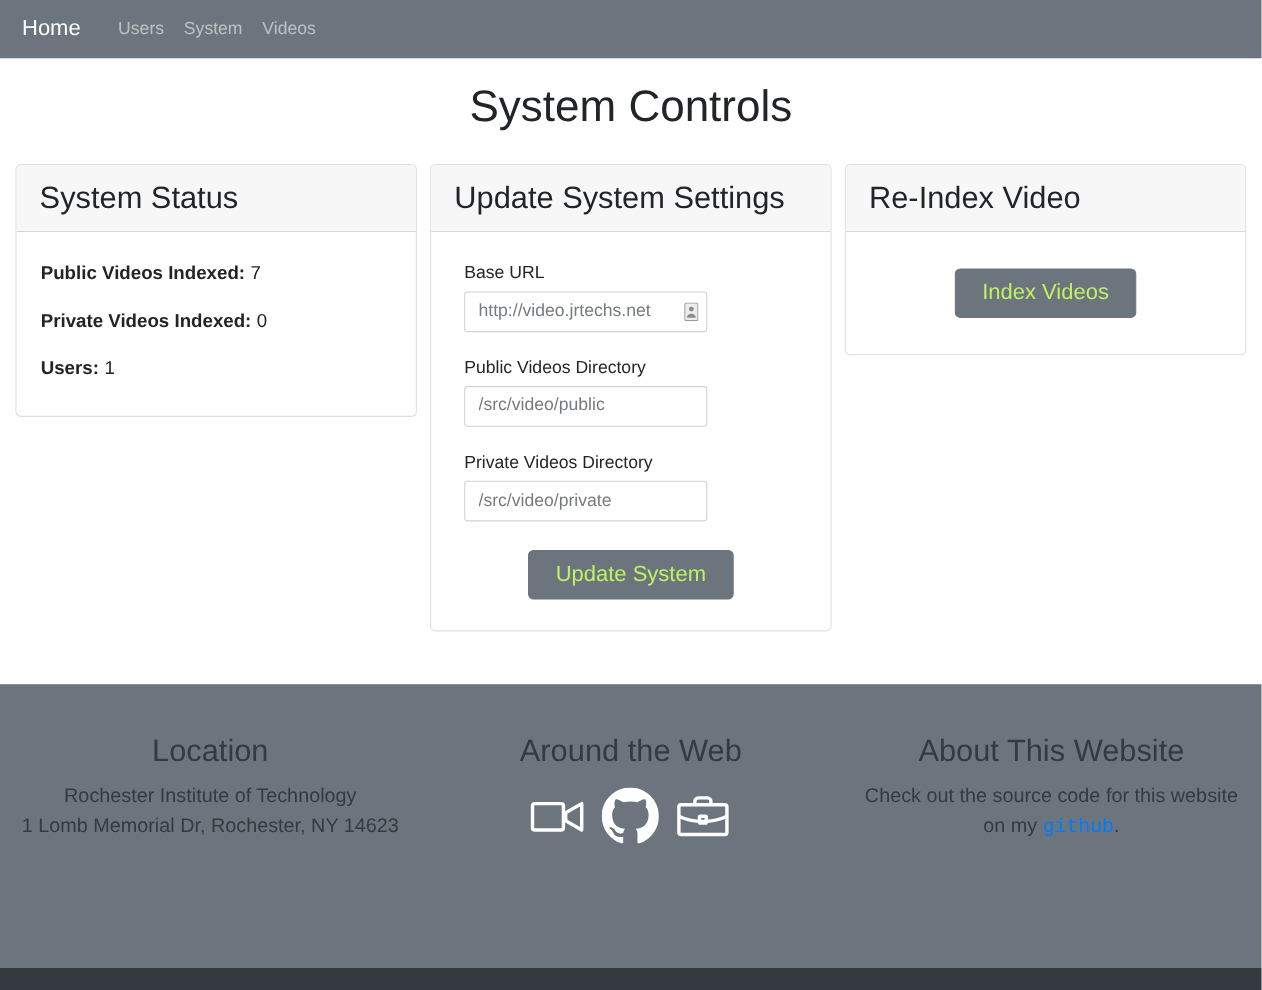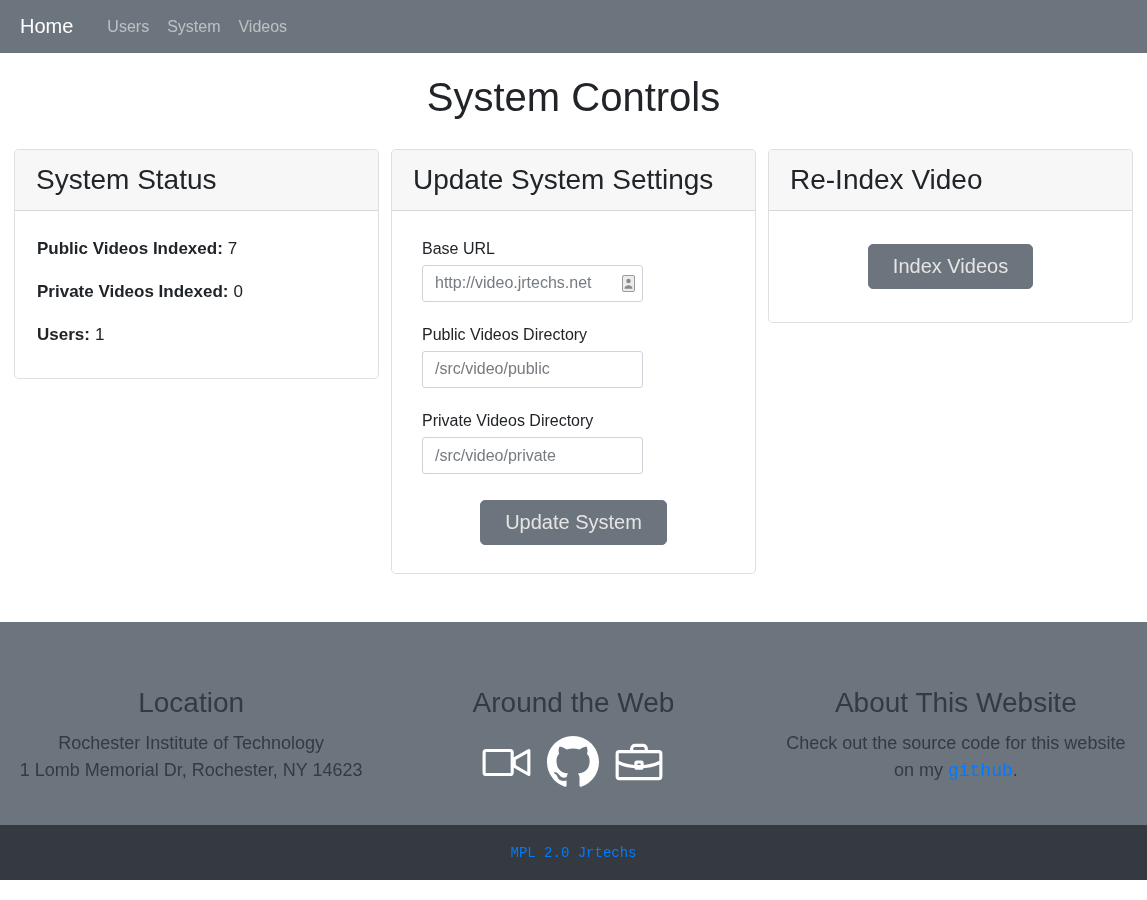--- a/index.html
+++ b/index.html
@@ -26,27 +26,27 @@
   .status-row .val { margin-left: 5px; }
 
   .settings-body { padding: 28px 30px; }
   .form-group { margin-bottom: 23px; }
   .form-group label { display: block; font-size: 16px; line-height: 1.2; margin-bottom: 7px; color: #212529; }
   .input-wrap { position: relative; width: 221px; }
   .form-control { width: 221px; height: 37px; border: 1px solid #ced4da; border-radius: 3px; padding: 6px 12px; font-size: 16px; color: #495057; font-family: "Liberation Sans", sans-serif; background: #fff; }
   .form-control::placeholder { color: #767b80; opacity: 1; }
   .autofill-icon { position: absolute; right: 8px; top: 10px; }
 
-  .btn { display: block; background: #6c757d; color: #e5e5e5; border: 1px solid #6c757d; border-radius: 5px; font-size: 20px; padding: 10px 24px; font-family: "Liberation Sans", sans-serif; cursor: pointer; }
+  .btn { display: block; background: #6c757d; color: #bef264; border: 1px solid #6c757d; border-radius: 5px; font-size: 20px; padding: 10px 24px; font-family: "Liberation Sans", sans-serif; cursor: pointer; }
   .btn-update { margin: 26px auto 0; }
   .reindex-body { padding: 33px 0; }
   .btn-index { margin: 0 auto; }
 
   
-  footer.site-footer { margin-top: 48px; height: 203px; background: #6c757d; display: flex; padding-top: 64px; }
+  footer.site-footer { margin-top: 48px; height: 258px; background: #6c757d; display: flex; padding-top: 44px; }
   .footer-col { flex: 1; text-align: center; padding: 0 10px; }
   .footer-col h2 { font-size: 28px; font-weight: 400; color: #343a40; margin-bottom: 10px; line-height: 34px; }
   .footer-col p { font-size: 18px; line-height: 27px; color: #343a40; }
   .icons-row { margin-top: 16px; display: flex; justify-content: center; align-items: center; gap: 14px; }
   .icon-link { display: inline-flex; cursor: pointer; }
   .footer-link, .bottom-link { color: #007bff; text-decoration: none; cursor: pointer; font-family: Liberation Mono, monospace; }
 
   
   .bottom-bar { height: 55px; background: #343a40; display: flex; align-items: center; justify-content: center; }
   .bottom-bar a { font-size: 14px; }

